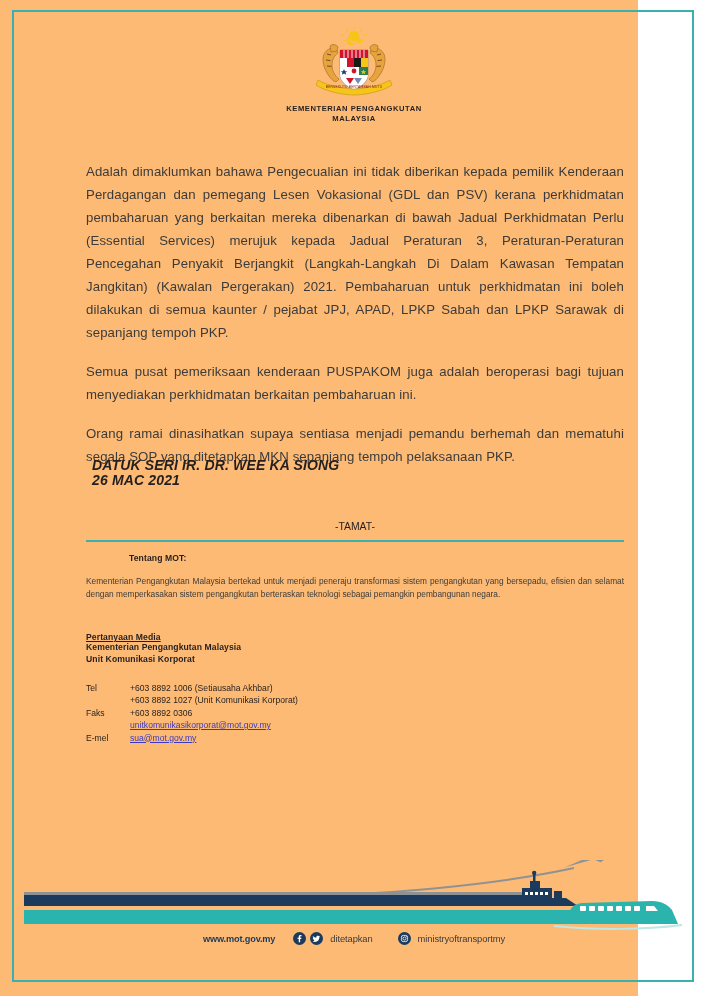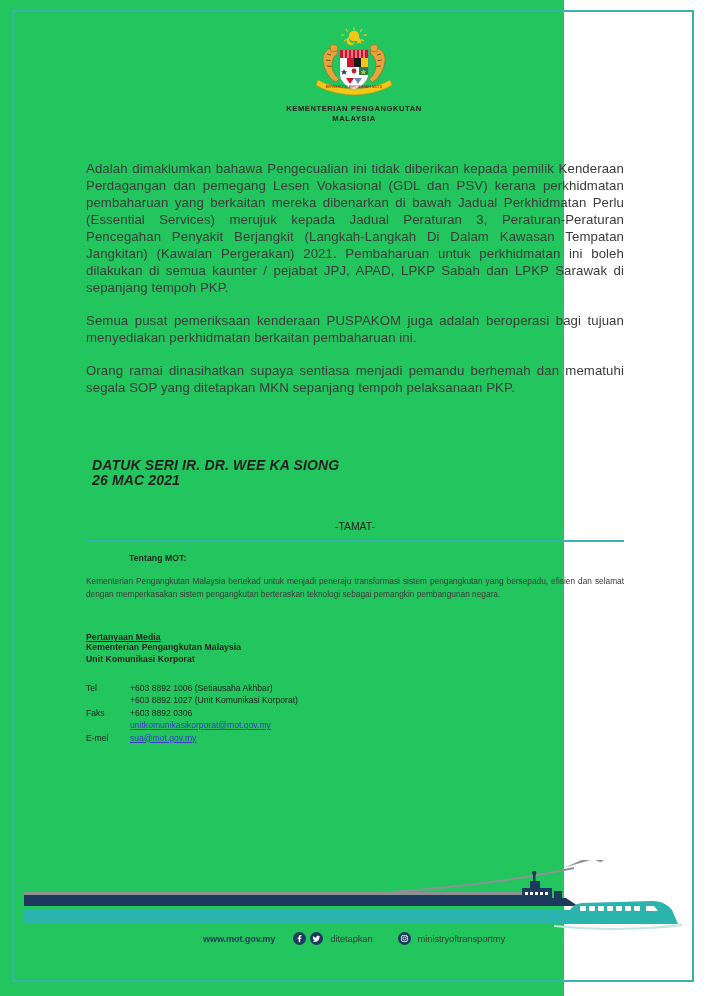--- a/index.html
+++ b/index.html
@@ -13,22 +13,22 @@
     font-family: "Liberation Sans", sans-serif;
     color: #231f20;
     position: relative;
     overflow: hidden;
   }
 
   
   #page {
     position: absolute;
     left: 0; top: 0;
-    width: 564px; height: 996px;
-    background: #22c55e;
+    width: 638px; height: 996px;
+    background: #fdba74;
   }
   #frame-border {
     position: absolute;
     left: 12px;  top: 10px;
     width: 682px; height: 972px;
     border: 2px solid #3bb0ad;
     box-sizing: border-box;
   }
 
   
@@ -54,21 +54,21 @@
 
   
   #body-copy {
     position: absolute;
     left: 86px;
     top: 160px;
     width: 538px;
   }
   .para {
     font-size: 13.2px;
-    line-height: 17px;
+    line-height: 23px;
     text-align: justify;
     text-justify: inter-word;
     color: #3b3b3b;
     margin: 0 0 16px 0;
     letter-spacing: 0.1px;
   }
   .para:last-child { margin-bottom: 0; }
 
   
   #signature {

